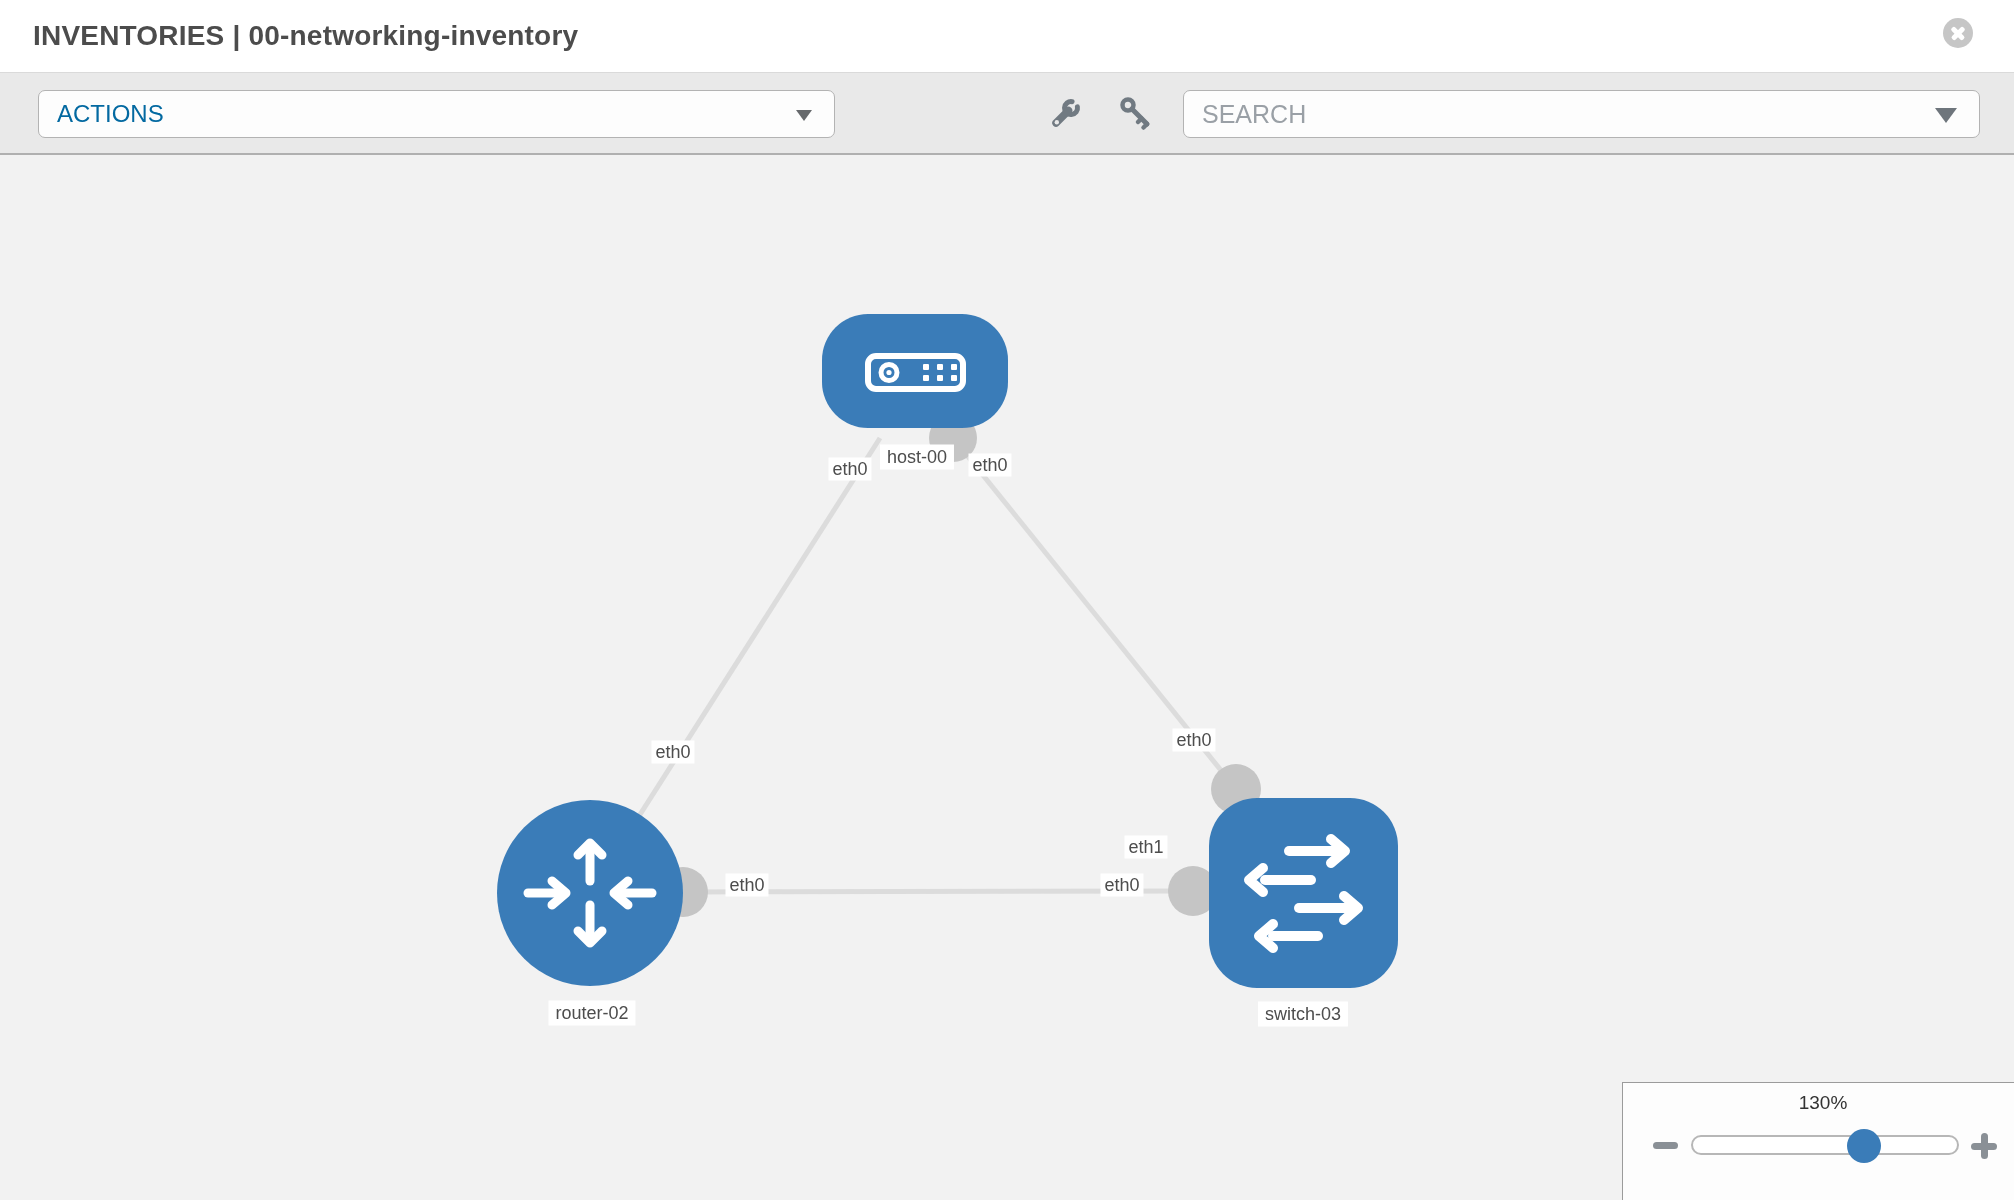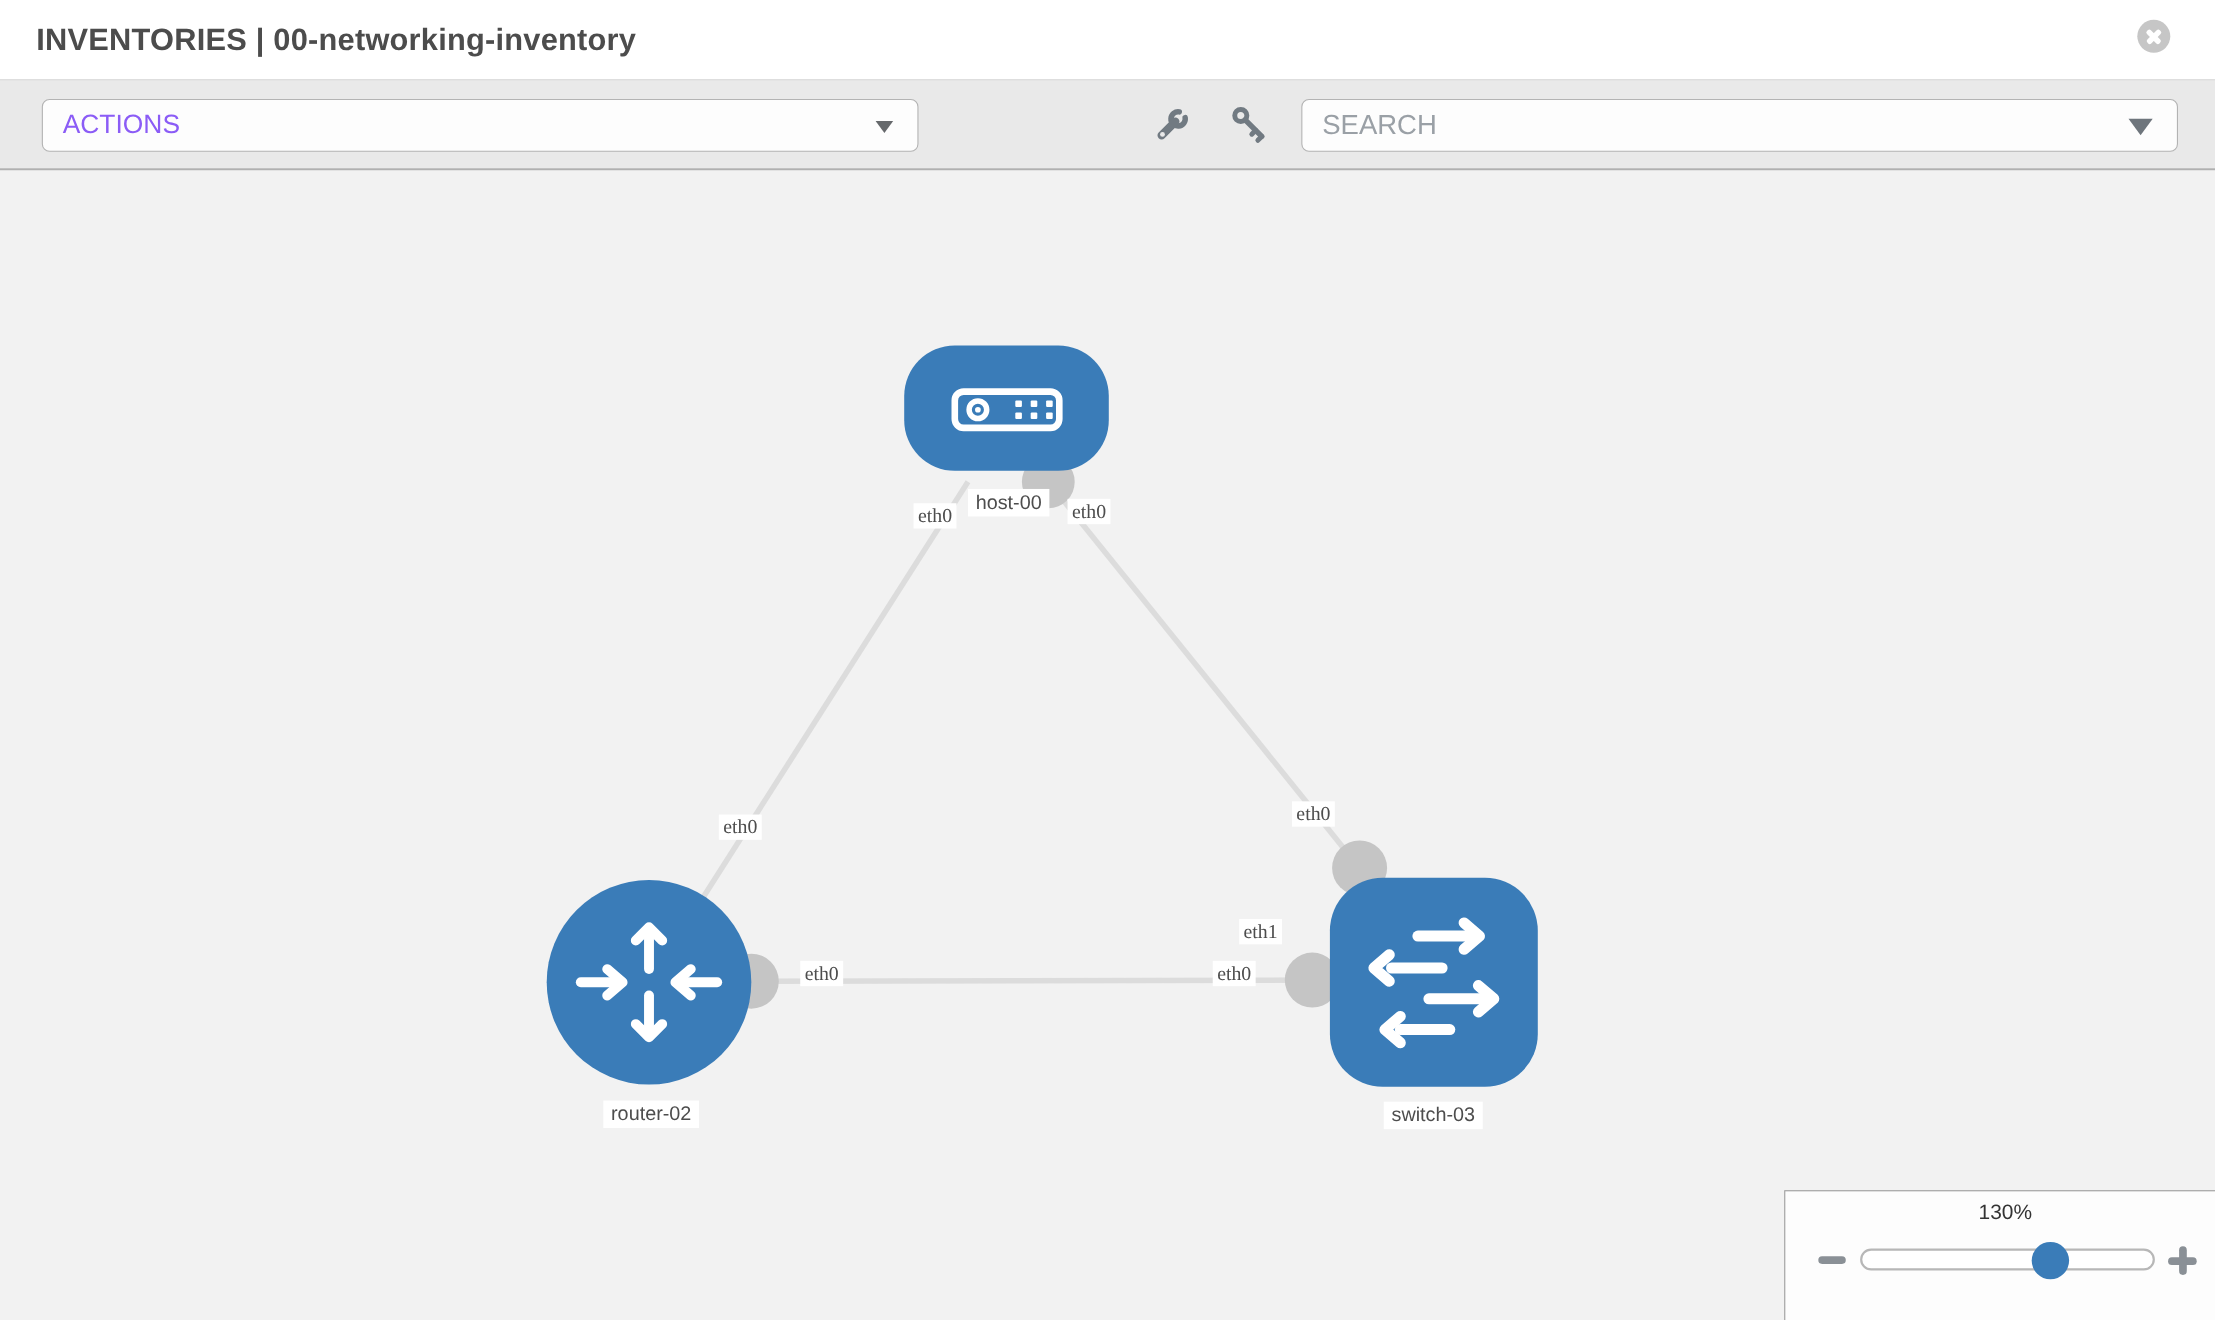--- a/index.html
+++ b/index.html
@@ -17,21 +17,21 @@
                     background:#fff; border-radius:2px; }
   .close-btn .bar.a { transform:rotate(45deg); }
   .close-btn .bar.b { transform:rotate(-45deg); }
 
   
   .toolbar { position:absolute; left:0; top:72px; width:2014px; height:83px;
              background:#e9e9e9; border-top:1px solid #dadada; border-bottom:2px solid #b0b0b0; }
   .select-box { position:absolute; top:17px; height:48px; background:#fdfdfd;
                 border:1px solid #b3b3b3; border-radius:7px; cursor:pointer; }
   .select-box .sel-label { position:absolute; left:18px; top:0; line-height:46px;
-                           font-size:24px; color:#8b5cf6; }
+                           font-size:24px; color:#0369a1; }
   .actions-select { left:38px; width:797px; }
   .actions-select .caret { position:absolute; right:22px; top:19px; width:0; height:0;
         border-left:8px solid transparent; border-right:8px solid transparent;
         border-top:11px solid #66696c; }
   .search-select { left:1183px; width:797px;padding-left:24px; }
   .search-select .sel-label { color:#9aa0a6; font-size:25px; }
   .search-select .caret { position:absolute; right:22px; top:17px; width:0; height:0;
         border-left:11px solid transparent; border-right:11px solid transparent;
         border-top:15px solid #6e757c; }
   .tool-icon-btn { position:absolute; top:19px; width:40px; height:40px; cursor:pointer; }
@@ -44,21 +44,21 @@
 
   .node { position:absolute; background:#3a7cb8; cursor:pointer; }
   .node-host   { left:822px; top:159px; width:186px; height:114px; border-radius:46px; }
   .node-router { left:497px; top:645px; width:186px; height:186px; border-radius:50%; }
   .node-switch { left:1209px; top:643px; width:189px; height:190px; border-radius:48px; }
   .node svg { position:absolute; left:0; top:0; }
 
   .lbl { position:absolute; transform:translate(-50%,-50%); background:#fff;
          color:#4d4d4d; white-space:nowrap; }
   .node-lbl { font-size:18px; padding:2px 7px; }
-  .if-lbl   { font-size:18px; padding:1px 4px;font-family:Liberation Serif, serif; }
+  .if-lbl   { font-size:18px; padding:1px 4px; }
 
   
   .zoom-panel { position:absolute; left:1622px; top:927px; width:400px; height:125px;
                 background:#fdfdfd; border:1px solid #9b9b9b; }
   .zoom-level { position:absolute; left:0; top:9px; width:400px; text-align:center;
                 font-size:19px; color:#333; }
   .zoom-minus { position:absolute; left:30px; top:59px; width:25px; height:7px;
                 background:#8a9096; border-radius:3.5px; cursor:pointer; }
   .zoom-track { position:absolute; left:68px; top:52px; width:268px; height:20px;
                 background:#fff; border:2px solid #b7b7b7; border-radius:10px; cursor:pointer; }

